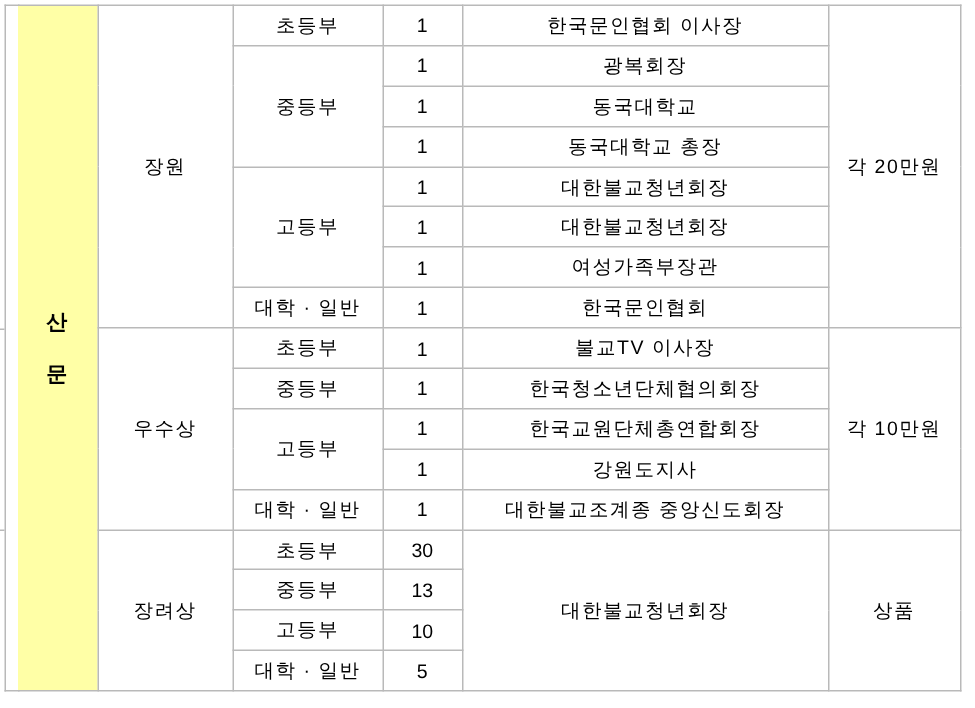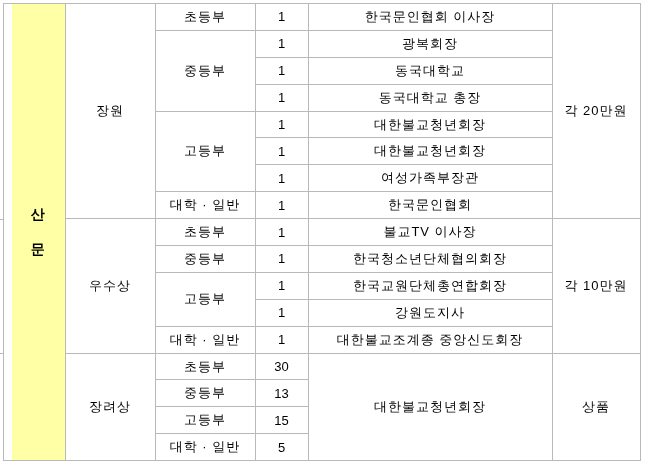--- a/index.html
+++ b/index.html
@@ -183,21 +183,21 @@
         <td class="count">30</td>
         <td class="name" rowspan="4">대한불교청년회장</td>
         <td class="prize" rowspan="4">상품</td>
       </tr>
       <tr>
         <td class="level">중등부</td>
         <td class="count">13</td>
       </tr>
       <tr>
         <td class="level">고등부</td>
-        <td class="count">15</td>
+        <td class="count">10</td>
       </tr>
       <tr>
         <td class="level">대학 · 일반</td>
         <td class="count">5</td>
       </tr>
     </tbody>
   </table>
 </div>
 
 </body></html>

